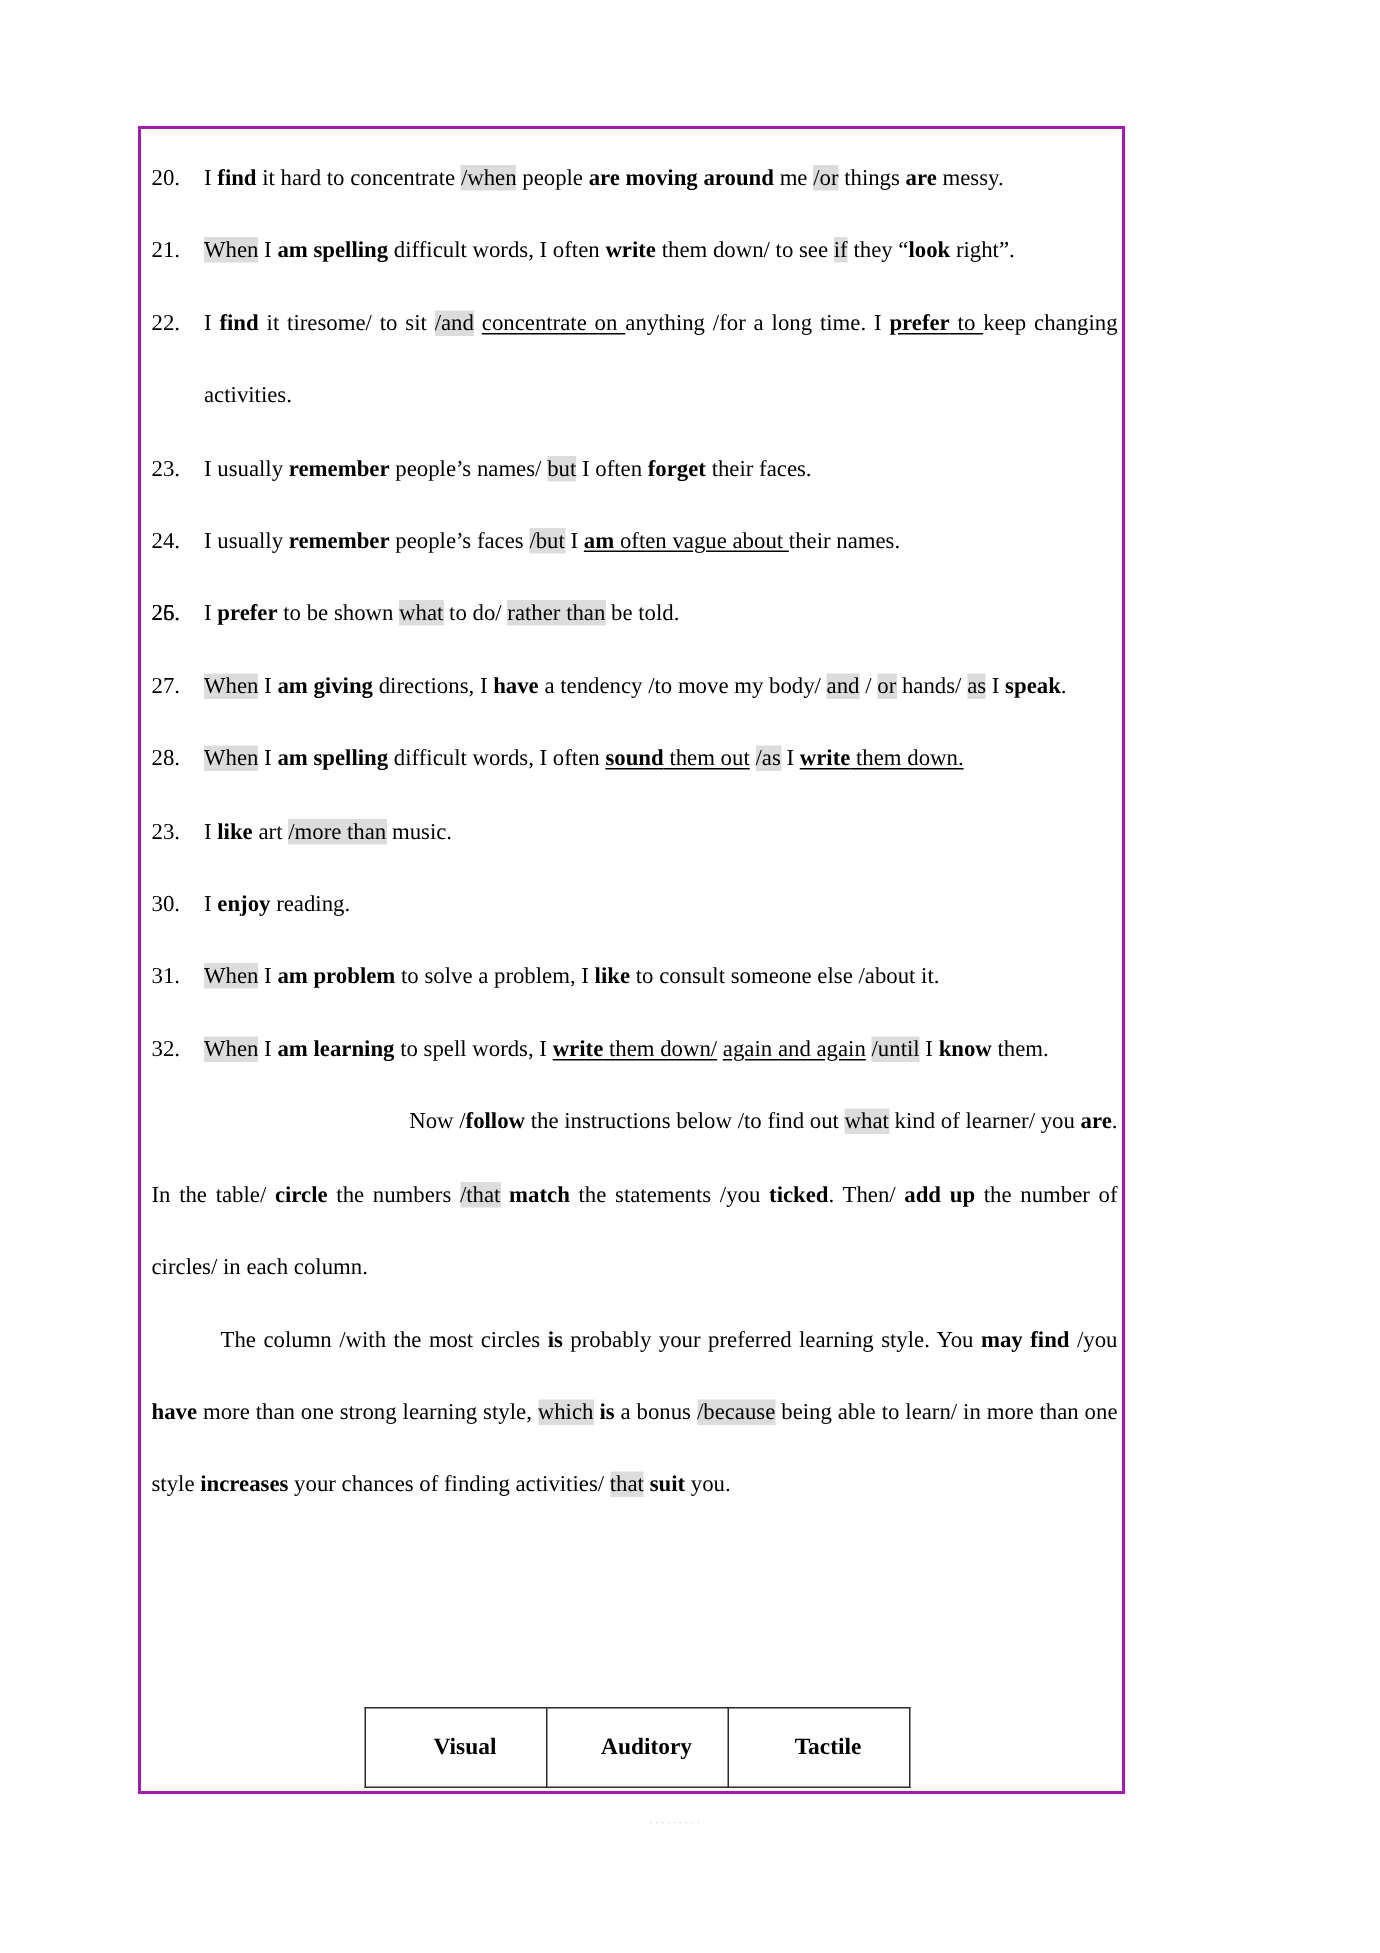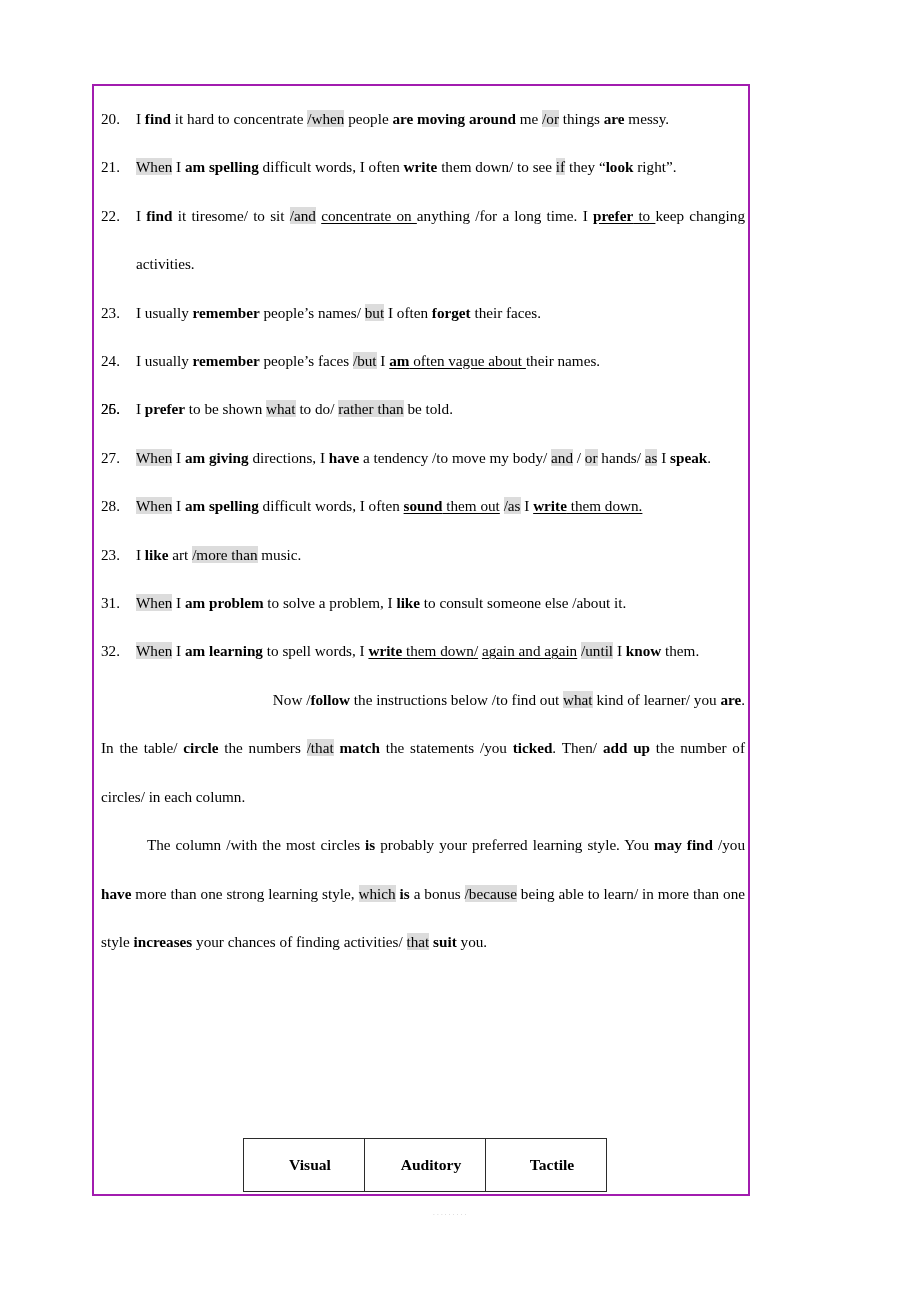--- a/index.html
+++ b/index.html
@@ -117,20 +117,21 @@
         <p class="stmt"><span class="num">20.</span><span><span>I </span><span class="b">find</span><span> it hard to concentrate </span><span class="hl">/when</span><span> people </span><span class="b">are moving around</span><span> me </span><span class="hl">/or</span><span> things </span><span class="b">are</span><span> messy.</span></span></p>
         <p class="stmt"><span class="num">21.</span><span><span class="hl">When</span><span> I </span><span class="b">am spelling</span><span> difficult words, I often </span><span class="b">write</span><span> them down/ to see </span><span class="hl">if</span><span> they “</span><span class="b">look</span><span> right”.</span></span></p>
         <p class="stmt"><span class="num">22.</span><span><span>I </span><span class="b">find</span><span> it tiresome/ to sit </span><span class="hl">/and</span><span> </span><span class="u">concentrate on </span><span>anything /for a long time. I </span><span class="bu">prefer</span><span class="u"> to </span><span>keep changing activities.</span></span></p>
         <p class="stmt just-off"><span class="num">23.</span><span><span>I usually </span><span class="b">remember</span><span> people’s names/ </span><span class="hl">but</span><span> I often </span><span class="b">forget</span><span> their faces.</span></span></p>
         <p class="stmt just-off"><span class="num">24.</span><span><span>I usually </span><span class="b">remember</span><span> people’s faces </span><span class="hl">/but</span><span> I </span><span class="bu">am</span><span class="u"> often vague about </span><span>their names.</span></span></p>
         <p class="stmt just-off"><span class="num">25.</span></p>
         <p class="stmt just-off"><span class="num">26.</span><span><span>I </span><span class="b">prefer</span><span> to be shown </span><span class="hl">what</span><span> to do/ </span><span class="hl">rather than</span><span> be told.</span></span></p>
         <p class="stmt"><span class="num">27.</span><span><span class="hl">When</span><span> I </span><span class="b">am giving</span><span> directions, I </span><span class="b">have</span><span> a tendency /to move my body/ </span><span class="hl">and</span><span> / </span><span class="hl">or</span><span> hands/ </span><span class="hl">as</span><span> I </span><span class="b">speak</span><span>.</span></span></p>
         <p class="stmt"><span class="num">28.</span><span><span class="hl">When</span><span> I </span><span class="b">am spelling</span><span> difficult words, I often </span><span class="bu">sound</span><span class="u"> them out</span><span> </span><span class="hl">/as</span><span> I </span><span class="bu">write</span><span class="u"> them down.</span></span></p>
         <p class="stmt just-off"><span class="num">23.</span><span><span>I </span><span class="b">like</span><span> art </span><span class="hl">/more than</span><span> music.</span></span></p>
+        <p class="stmt just-off"><span class="num">30.</span><span><span>I </span><span class="b">enjoy</span><span> reading.</span></span></p>
         <p class="stmt"><span class="num">31.</span><span><span class="hl">When</span><span> I </span><span class="b">am problem</span><span> to solve a problem, I </span><span class="b">like</span><span> to consult someone else /about it.</span></span></p>
         <p class="stmt"><span class="num">32.</span><span><span class="hl">When</span><span> I </span><span class="b">am learning</span><span> to spell words, I </span><span class="bu">write</span><span class="u"> them down/</span><span> </span><span class="u">again and again</span><span> </span><span class="hl">/until</span><span> I </span><span class="b">know</span><span> them.</span></span></p>
       </div>
 
     <div id="paragraph-list">
         <p class="para noj"><span>Now /</span><span class="b">follow</span><span> the instructions below /to find out </span><span class="hl">what</span><span> kind of learner/ you </span><span class="b">are</span><span>.</span></p>
         <p class="para"><span>In the table/ </span><span class="b">circle</span><span> the numbers </span><span class="hl">/that</span><span> </span><span class="b">match</span><span> the statements /you </span><span class="b">ticked</span><span>. Then/ </span><span class="b">add up</span><span> the number of circles/ in each column.</span></p>
         <p class="para indent"><span>The column /with the most circles </span><span class="b">is</span><span> probably your preferred learning style. You </span><span class="b">may find</span><span> /you </span><span class="b">have</span><span> more than one strong learning style, </span><span class="hl">which</span><span> </span><span class="b">is</span><span> a bonus </span><span class="hl">/because</span><span> being able to learn/ in more than one style </span><span class="b">increases</span><span> your chances of finding activities/ </span><span class="hl">that</span><span> </span><span class="b">suit</span><span> you.</span></p>
       </div>
 

